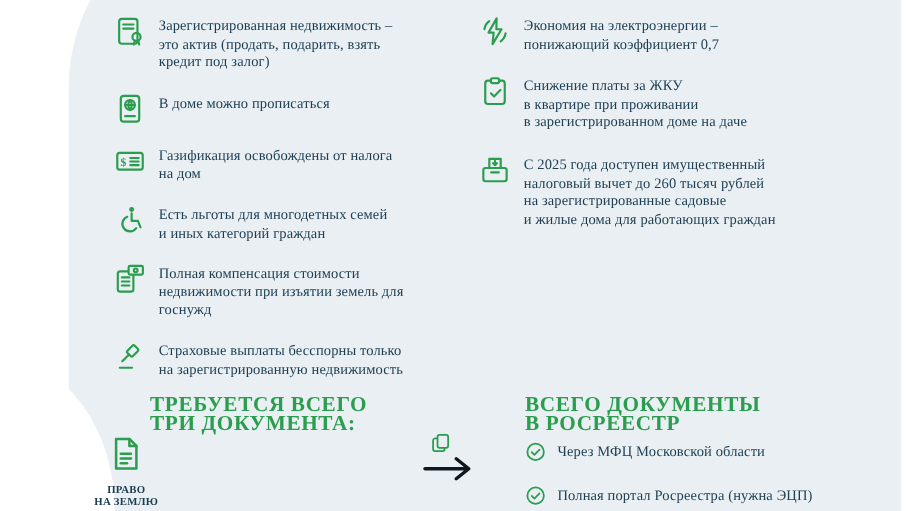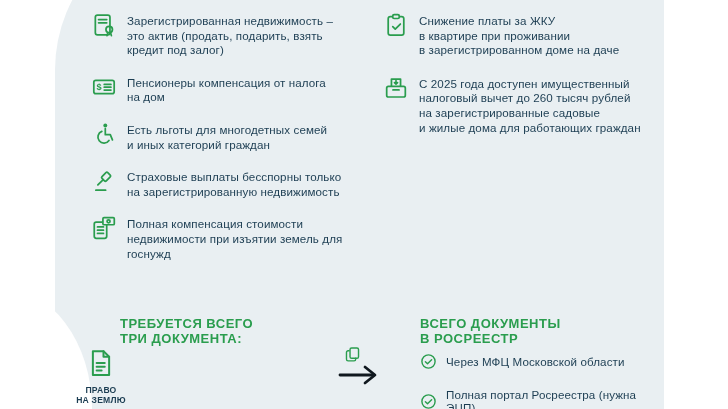--- a/index.html
+++ b/index.html
@@ -1,39 +1,39 @@
 <!DOCTYPE html>
 <html><head>
 <meta charset="utf-8">
 <style>
   html,body{margin:0;padding:0;background:#fff;}
   .canvas{
-    position:relative;width:664px;height:409px;overflow:hidden;background:#ffffff;
-    font-family:Liberation Sans, sans-serif;
+    position:relative;width:721px;height:409px;overflow:hidden;background:#ffffff;
+    font-family:Liberation Serif, serif;
   }
   .blob{
     position:absolute;left:55px;top:-80px;width:780px;height:650px;
     background:#e9eff2;border-radius:150px;
   }
   .corner-white{
     position:absolute;left:0;bottom:0;width:92px;height:122px;background:#ffffff;
     border-top-right-radius:100% 100%;
   }
   .col{position:absolute;}
   .col-left{left:91px;top:13px;width:288px;}
   .col-right{left:383px;top:13px;width:316px;}
   .benefit{display:flex;align-items:flex-start;gap:10px;margin-bottom:17px;}
   .col-right .benefit{margin-bottom:18px;}
   .benefit .icon{flex:0 0 26px;height:26px;margin-top:-1px;}
   .benefit .text{
     font-size:11.6px;line-height:14.6px;color:#1c3d52;white-space:pre-line;
     padding-top:1px;letter-spacing:.1px;
   }
   .sec-heading{
-    position:absolute;color:#2a9d4e;font-weight:bold;font-size:13px;
+    position:absolute;color:#2a9d4e;font-weight:bold;font-size:17px;
     line-height:14.8px;letter-spacing:.5px;white-space:pre-line;
   }
   .docs-heading{left:120px;top:317px;}
   .submit-heading{left:420px;top:317px;}
   .docs-row{position:absolute;left:70px;top:348px;display:flex;gap:8px;align-items:flex-start;}
   .doc{text-align:center;}
   .doc-1{width:62px;}
   .doc-2{width:80px;}
   .doc-3{width:94px;}
   .doc .doc-icon{display:inline-block;height:30px;}
@@ -65,80 +65,103 @@
             <line x1="7" y1="10" x2="14.5" y2="10"></line>
           <circle cx="16.8" cy="16.2" r="3"></circle>
           <path d="M15.6 18.9 L14.8 21.8 M18 18.9 L18.8 21.8"></path>
         </svg>
       </span>
       <span class="text">Зарегистрированная недвижимость –
 это актив (продать, подарить, взять
 кредит под залог)</span>
     </div>
 
+    <div class="benefit">
+      <span class="icon">
+        <svg width="26" height="26" viewBox="0 0 24 24" fill="none" stroke="#2a9d4e" stroke-width="1.6" stroke-linecap="round" stroke-linejoin="round">
+          <rect x="5.2" y="2.5" width="13.6" height="19" rx="2.2"></rect>
+          <circle cx="12" cy="9.2" r="3.6"></circle>
+          <path d="M8.4 9.2 h7.2"></path>
+          <path d="M12 5.6 c1.7 2.3 1.7 4.9 0 7.2 M12 5.6 c-1.7 2.3 -1.7 4.9 0 7.2"></path>
+          <line x1="8.4" y1="17.5" x2="15.6" y2="17.5"></line>
+        </svg>
+      </span>
+      <span class="text">В доме можно прописаться</span>
+    </div>
 
     <div class="benefit">
       <span class="icon">
         <svg width="26" height="26" viewBox="0 0 24 24" fill="none" stroke="#2a9d4e" stroke-width="1.6" stroke-linecap="round" stroke-linejoin="round">
           <rect x="2.6" y="5.8" width="18.8" height="12.4" rx="1.8"></rect>
           <text x="5" y="15.2" font-size="8.5" fill="#2a9d4e" stroke="none" font-weight="bold">$</text>
           <line x1="12.2" y1="9.6" x2="18.4" y2="9.6"></line>
           <line x1="12.2" y1="12.2" x2="18.4" y2="12.2"></line>
           <line x1="12.2" y1="14.8" x2="18.4" y2="14.8"></line>
         </svg>
       </span>
-      <span class="text">Пенсионеры компенсация от налога
+      <span class="text">Газификация освобождены от налога
 на дом</span>
     </div>
 
     <div class="benefit">
       <span class="icon">
         <svg width="26" height="26" viewBox="0 0 24 24" fill="none" stroke="#2a9d4e" stroke-width="1.6" stroke-linecap="round" stroke-linejoin="round">
           <circle cx="13.2" cy="4.2" r="1.8" fill="#2a9d4e" stroke="none"></circle>
           <path d="M13.2 7 v5.6 h4.6 l2 4.8"></path>
           <path d="M10 9.6 a5.6 5.6 0 1 0 6.6 8.4"></path>
         </svg>
       </span>
       <span class="text">Есть льготы для многодетных семей
 и иных категорий граждан</span>
-    </div>
-
-    <div class="benefit">
-      <span class="icon">
-        <svg width="26" height="26" viewBox="0 0 24 24" fill="none" stroke="#2a9d4e" stroke-width="1.6" stroke-linecap="round" stroke-linejoin="round">
-          <g transform="rotate(45 12 10)">
-            <rect x="9.2" y="3.5" width="5.6" height="7.5" rx="1.2"></rect>
-            <line x1="12" y1="11" x2="12" y2="18"></line>
-          </g>
-          <line x1="4.5" y1="20.5" x2="13.5" y2="20.5"></line>
-        </svg>
-      </span>
-      <span class="text">Страховые выплаты бесспорны только
-на зарегистрированную недвижимость</span>
     </div>
 
     <div class="benefit">
       <span class="icon">
         <svg width="26" height="26" viewBox="0 0 24 24" fill="none" stroke="#2a9d4e" stroke-width="1.6" stroke-linecap="round" stroke-linejoin="round">
           <rect x="3" y="6.5" width="11.5" height="15" rx="1.8"></rect>
           <line x1="6" y1="11" x2="11.5" y2="11"></line>
             <line x1="6" y1="14" x2="11.5" y2="14"></line>
             <line x1="6" y1="17" x2="11.5" y2="17"></line>
           <rect x="11" y="2.5" width="10.5" height="6.5" rx="1" fill="#e9eff2"></rect>
           <circle cx="16.2" cy="5.8" r="1.4"></circle>
         </svg>
       </span>
       <span class="text">Полная компенсация стоимости
 недвижимости при изъятии земель для
 госнужд</span>
     </div>
+
+    <div class="benefit">
+      <span class="icon">
+        <svg width="26" height="26" viewBox="0 0 24 24" fill="none" stroke="#2a9d4e" stroke-width="1.6" stroke-linecap="round" stroke-linejoin="round">
+          <g transform="rotate(45 12 10)">
+            <rect x="9.2" y="3.5" width="5.6" height="7.5" rx="1.2"></rect>
+            <line x1="12" y1="11" x2="12" y2="18"></line>
+          </g>
+          <line x1="4.5" y1="20.5" x2="13.5" y2="20.5"></line>
+        </svg>
+      </span>
+      <span class="text">Страховые выплаты бесспорны только
+на зарегистрированную недвижимость</span>
+    </div>
   </div>
 
   <div class="col col-right">
 
+    <div class="benefit">
+      <span class="icon">
+        <svg width="26" height="26" viewBox="0 0 24 24" fill="none" stroke="#2a9d4e" stroke-width="1.6" stroke-linecap="round" stroke-linejoin="round">
+          <path d="M13.2 2.5 L7.2 13 h3.8 L10.2 21.5 L16.8 10.5 h-3.8 Z"></path>
+          <path d="M4.2 10.5 A8.6 8.6 0 0 1 7.8 4.6"></path>
+          <path d="M19.8 13.5 A8.6 8.6 0 0 1 16.2 19.4"></path>
+        </svg>
+      </span>
+      <span class="text">Экономия на электроэнергии –
+понижающий коэффициент 0,7</span>
+    </div>
 
     <div class="benefit">
       <span class="icon">
         <svg width="26" height="26" viewBox="0 0 24 24" fill="none" stroke="#2a9d4e" stroke-width="1.6" stroke-linecap="round" stroke-linejoin="round">
           <rect x="4.8" y="4.2" width="14.4" height="17.2" rx="2"></rect>
           <rect x="9" y="2.4" width="6" height="3.6" rx="1.2" fill="#e9eff2"></rect>
           <path d="M9 13.5 l2.3 2.3 4.7 -4.7"></path>
         </svg>
       </span>
       <span class="text">Снижение платы за ЖКУ

